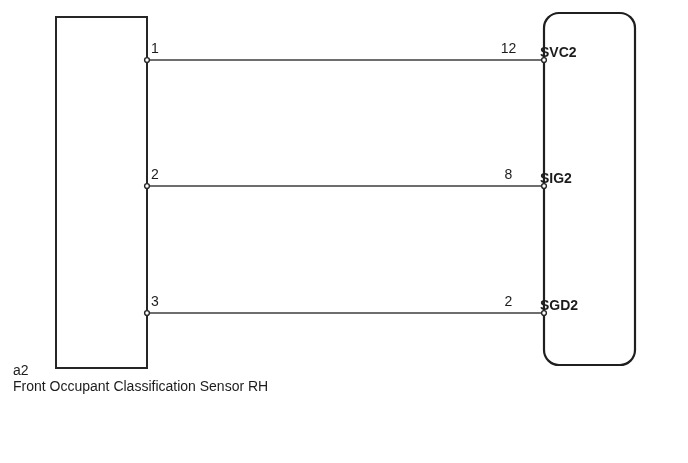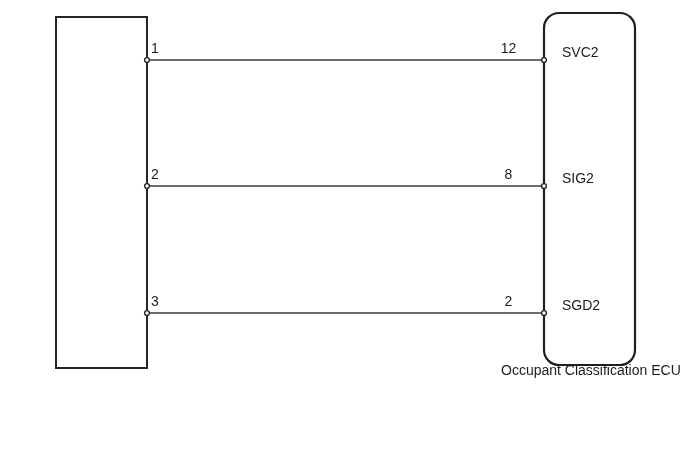--- a/index.html
+++ b/index.html
@@ -23,21 +23,21 @@
   }
   .lbl {
     position: absolute;
     font-size: 14px;
     line-height: 16px;
     white-space: nowrap;
     color: #1c1c1c;
   }
   .pin-num-left  { left: 151px; }
   .pin-num-right { left: 480px; width: 57px; text-align: center; }
-  .pin-name      { left: 562px; }
+  .pin-name      { left: 540px; font-weight: bold; }
   .row1n { top: 40px; }
   .row2n { top: 166px; }
   .row3n { top: 293px; }
   .row1t { top: 44px; }
   .row2t { top: 170px; }
   .row3t { top: 297px; }
   .comp-label {
     position: absolute;
     top: 362px;
     font-size: 14px;
@@ -76,18 +76,21 @@
   <div class="lbl pin-num-left row3n">3</div>
 
   <div class="lbl pin-num-right row1n">12</div>
   <div class="lbl pin-num-right row2n">8</div>
   <div class="lbl pin-num-right row3n">2</div>
 
   <div class="lbl pin-name row1t">SVC2</div>
   <div class="lbl pin-name row2t">SIG2</div>
   <div class="lbl pin-name row3t">SGD2</div>
 
+  <div class="comp-label left">
+    <div>a2</div>
+    <div>Front Occupant Classification Sensor RH</div>
+  </div>
 
   <div class="comp-label right">
-    <div>Occupant Classification ECU</div>
   </div>
 
 </div>
 
 </body></html>

